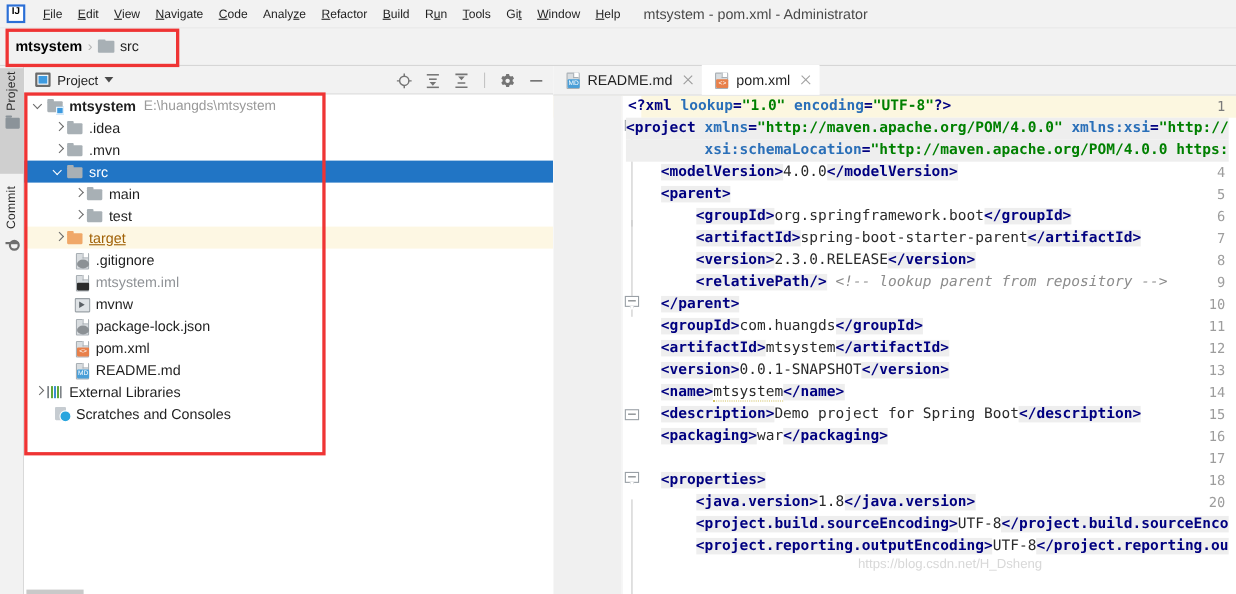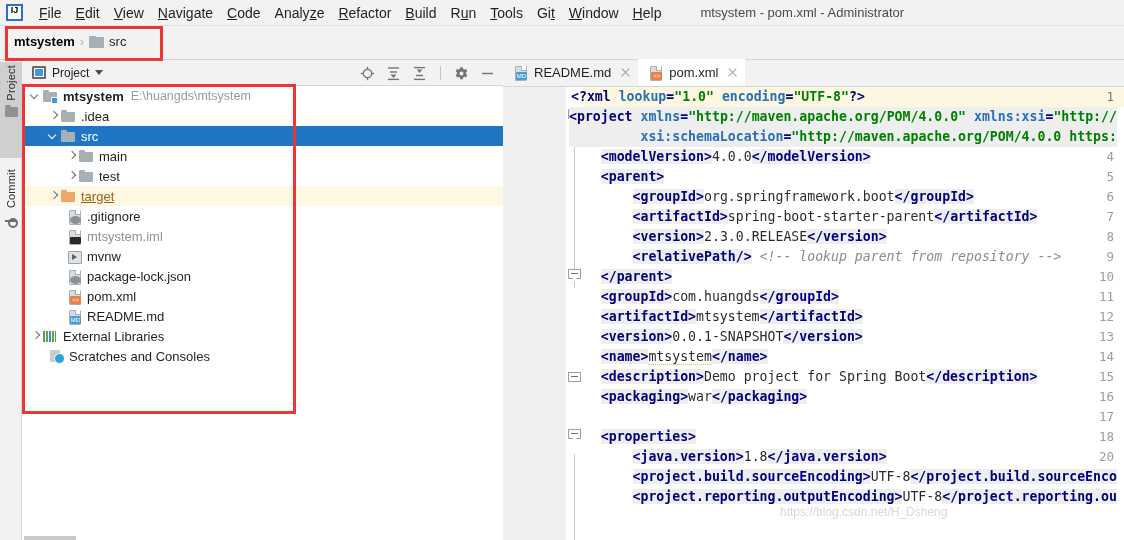--- a/index.html
+++ b/index.html
@@ -27,26 +27,26 @@
     background: #ffffff; border: 2px solid #2b6fd6;
     position: relative; flex: none;
   }
   .ij-logo::after {
     content: "IJ"; position: absolute; left: 0; top: -1px;
     width: 100%; text-align: center;
     font-size: 9px; font-weight: bold; color: #000;
     font-family: "Liberation Sans", sans-serif;
   }
   .menu-item {
-    padding: 2px 7px; font-size: 14px; color: #1f1f1f;
+    padding: 2px 7px; font-size: 11px; color: #1f1f1f;
     white-space: nowrap; line-height: 16px; text-align: right;
   }
   .menu-item .mn { text-decoration: underline; }
   .win-title {
-    margin-left: 32px; font-size: 13px; color: #4a4a4a; white-space: nowrap;
+    margin-left: 14px; font-size: 13px; color: #4a4a4a; white-space: nowrap;
   }
 
   
   .crumbbar {
     position: absolute; left: 0; top: 26px; width: 1124px; height: 34px;
     background: #f2f2f2; border-bottom: 1px solid #d6d6d6;
   }
   .crumbs {
     position: absolute; left: 14px; top: 8px;
     display: flex; align-items: center; gap: 5px;
@@ -431,20 +431,25 @@
         <span class="tlabel bold">mtsystem</span>
         <span class="tpath">E:\huangds\mtsystem</span>
       </div>
 
       <div class="trow" style="padding-left:26px">
         <span class="arrow right"></span>
         <span class="ico folder"></span>
         <span class="tlabel">.idea</span>
       </div>
 
+      <div class="trow" style="padding-left:26px">
+        <span class="arrow right"></span>
+        <span class="ico folder"></span>
+        <span class="tlabel">.mvn</span>
+      </div>
 
       <div class="trow sel" style="padding-left:26px">
         <span class="arrow down"></span>
         <span class="ico folder"></span>
         <span class="tlabel">src</span>
       </div>
 
       <div class="trow" style="padding-left:44px">
         <span class="arrow right"></span>
         <span class="ico folder"></span>

